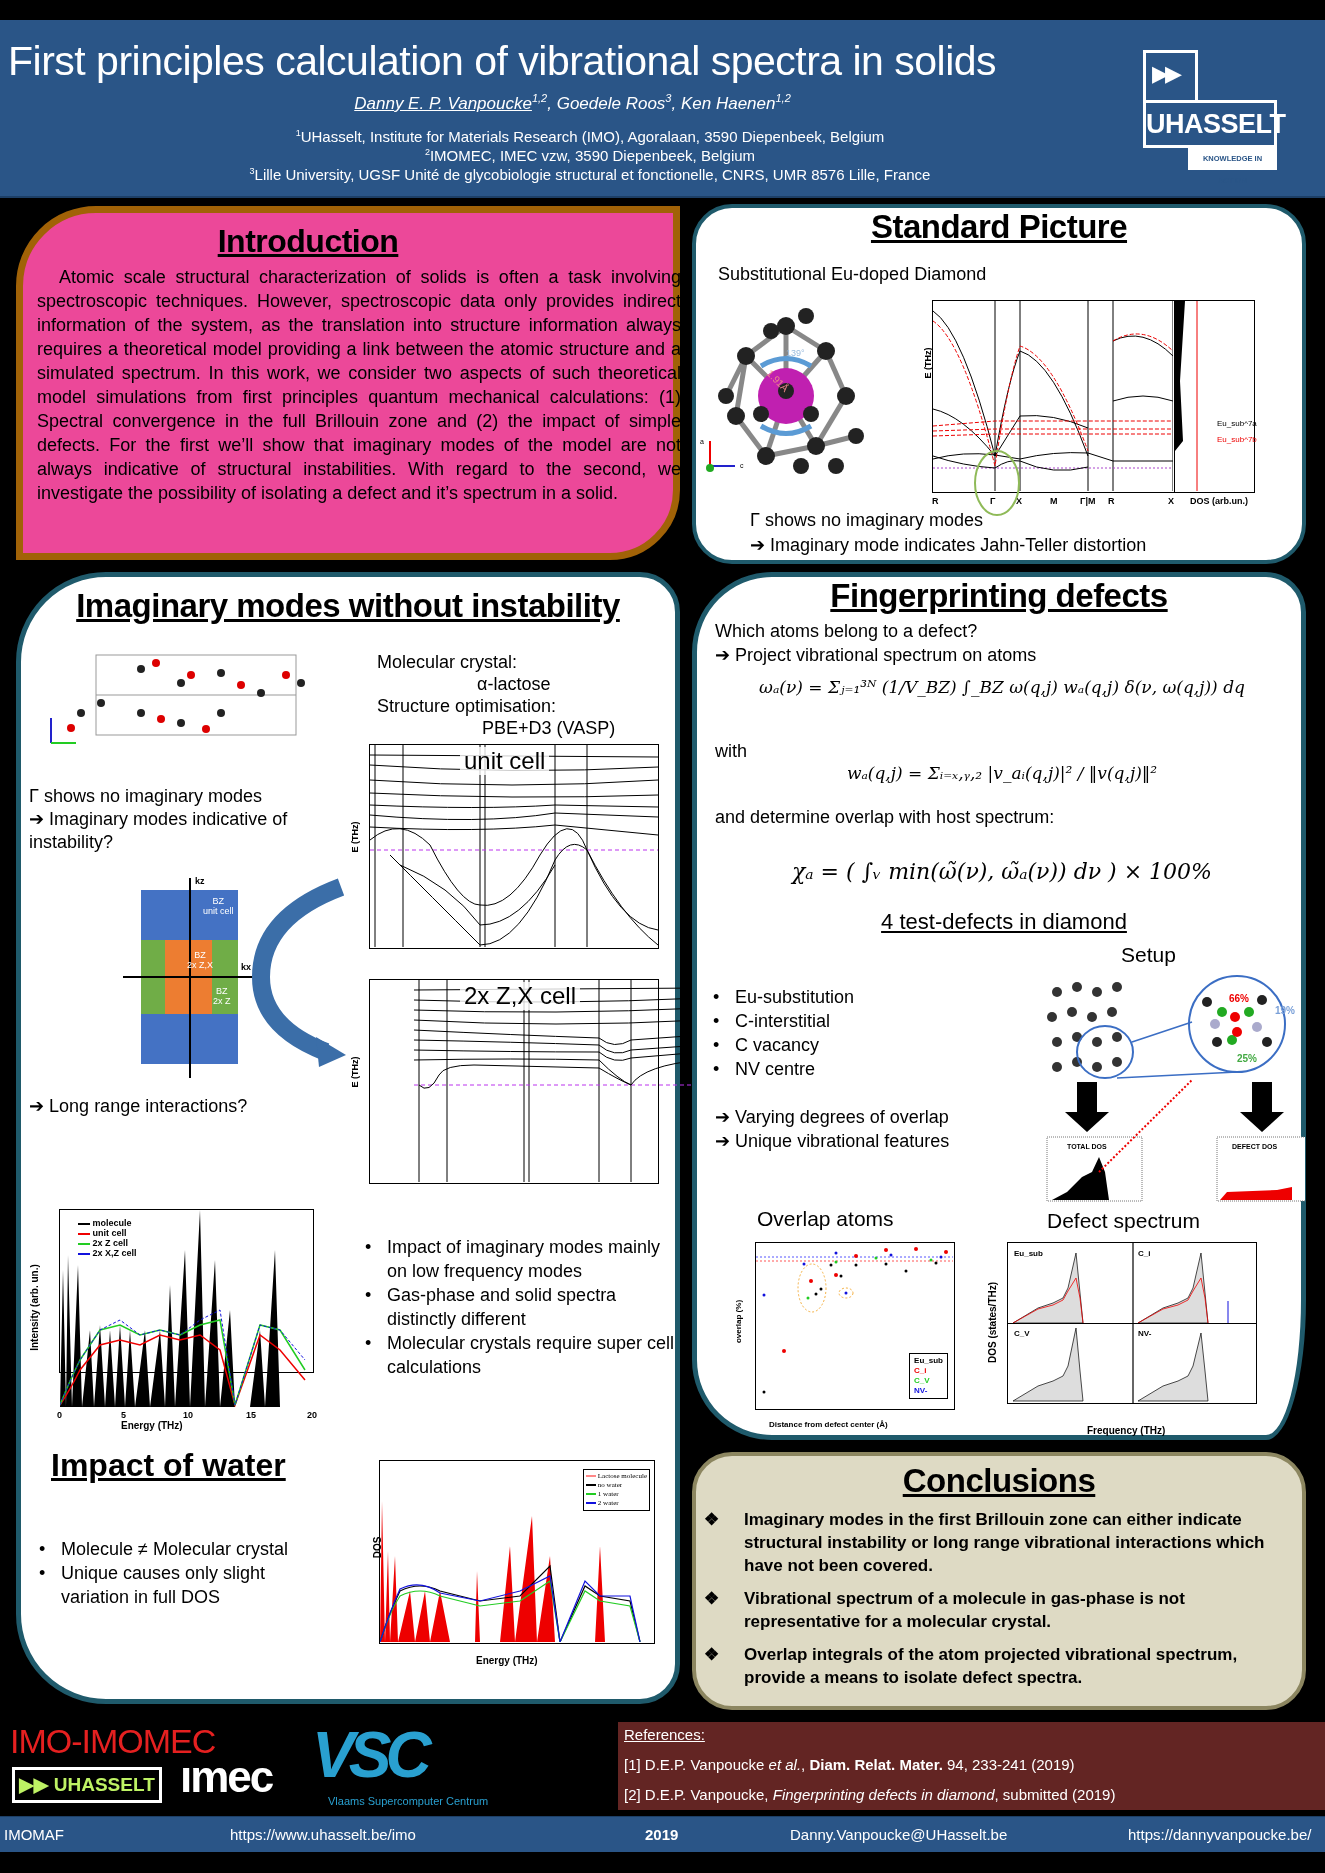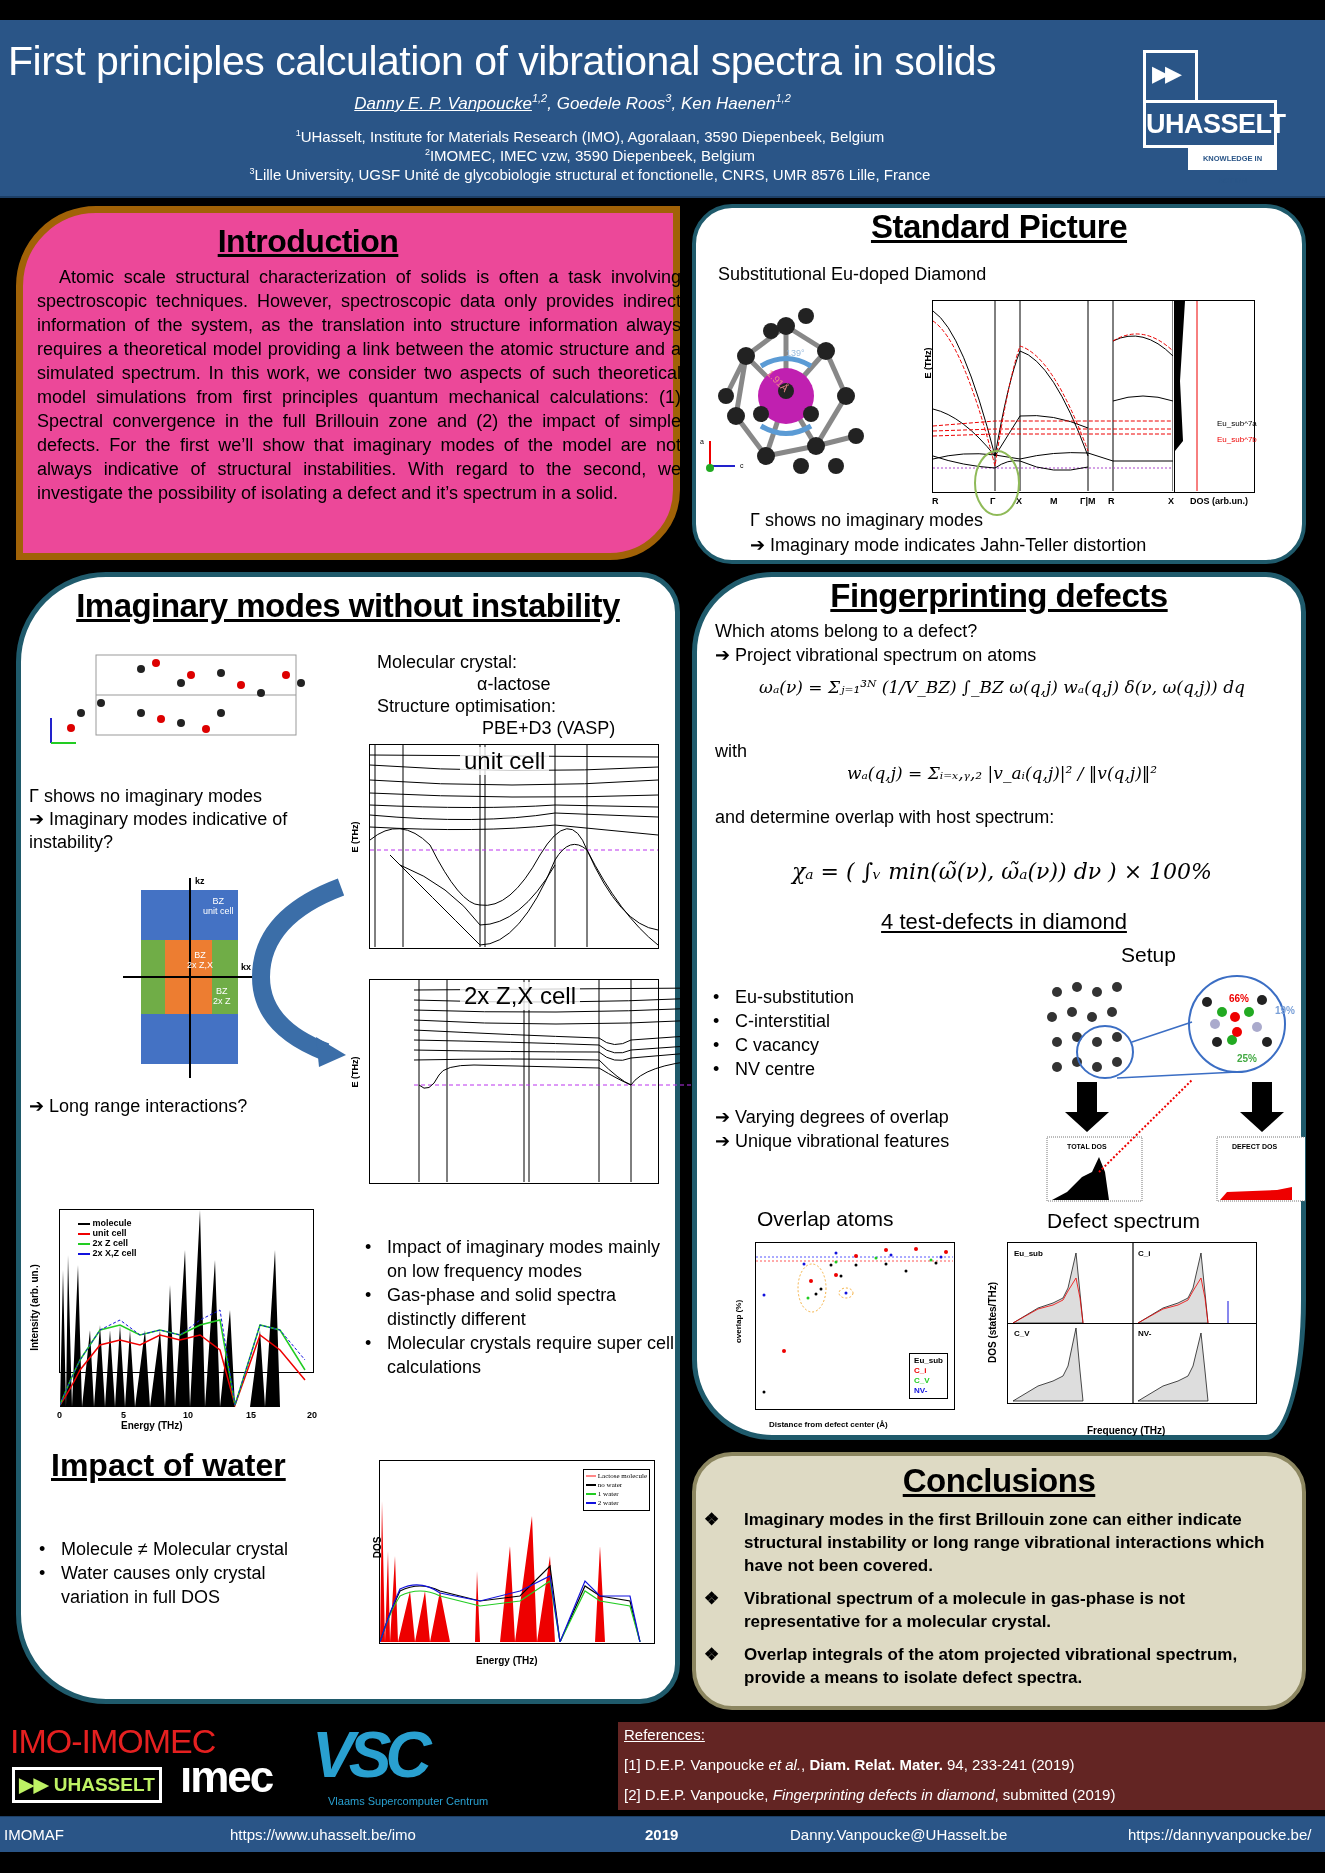--- a/index.html
+++ b/index.html
@@ -318,21 +318,21 @@
   <div class="abs" style="left:-30px; top:725px; font-size:10px; font-weight:bold; transform:rotate(-90deg);">Intensity (arb. un.)</div>
   <ul class="abs b" style="left:340px; top:658px; width:320px; font-size:18px; line-height:24px;">
     <li>Impact of imaginary modes mainly on low frequency modes</li>
     <li>Gas-phase and solid spectra distinctly different</li>
     <li>Molecular crystals require super cell calculations</li>
   </ul>
 
   <div class="abs" style="left:30px; top:870px; font-size:32px; font-weight:bold; text-decoration:underline;">Impact of water</div>
   <ul class="abs b" style="left:14px; top:960px; width:300px; font-size:18px; line-height:24px;">
     <li>Molecule ≠ Molecular crystal</li>
-    <li>Water causes only crystal variation in full DOS</li>
+    <li>Unique causes only slight variation in full DOS</li>
   </ul>
   <div class="chart" style="left:358px; top:883px; width:276px; height:184px;">
     <svg width="273" height="181">
       <path d="M0 181 L2 40 L5 181 L8 90 L10 181 L15 95 L18 181 L30 130 L35 181 L45 130 L50 181 L60 130 L70 181 L95 181 L97 110 L100 181 L120 181 L130 85 L135 181 L152 55 L157 181 L170 95 L175 181 L215 181 L220 85 L225 181 L250 181 Z" fill="#e00"></path>
       <path d="M0 181 Q10 150 20 130 Q40 120 60 130 L100 140 L140 135 L170 105 L180 181 L205 125 L220 135 L250 140 L260 181" fill="none" stroke="#000" stroke-width="1.2"></path>
       <path d="M0 181 Q10 150 20 135 Q40 125 60 135 L100 145 L140 140 L170 120 L180 181 L205 130 L220 140 L250 145 L260 181" fill="none" stroke="#2c2" stroke-width="1.2"></path>
       <path d="M0 181 Q10 150 20 128 Q40 118 60 132 L100 140 L140 130 L170 115 L180 181 L205 120 L220 135 L250 135 L260 181" fill="none" stroke="#11d" stroke-width="1.2"></path>
     </svg>
     <div class="abs" style="right:4px; top:8px; border:1px solid #000; background:#fff; font-size:7px; font-family:'Liberation Serif',serif; padding:2px; line-height:9px;">
       <div><span style="display:inline-block;width:10px;height:2px;background:#f88;vertical-align:middle"></span> <span>Lactose molecule</span></div>

